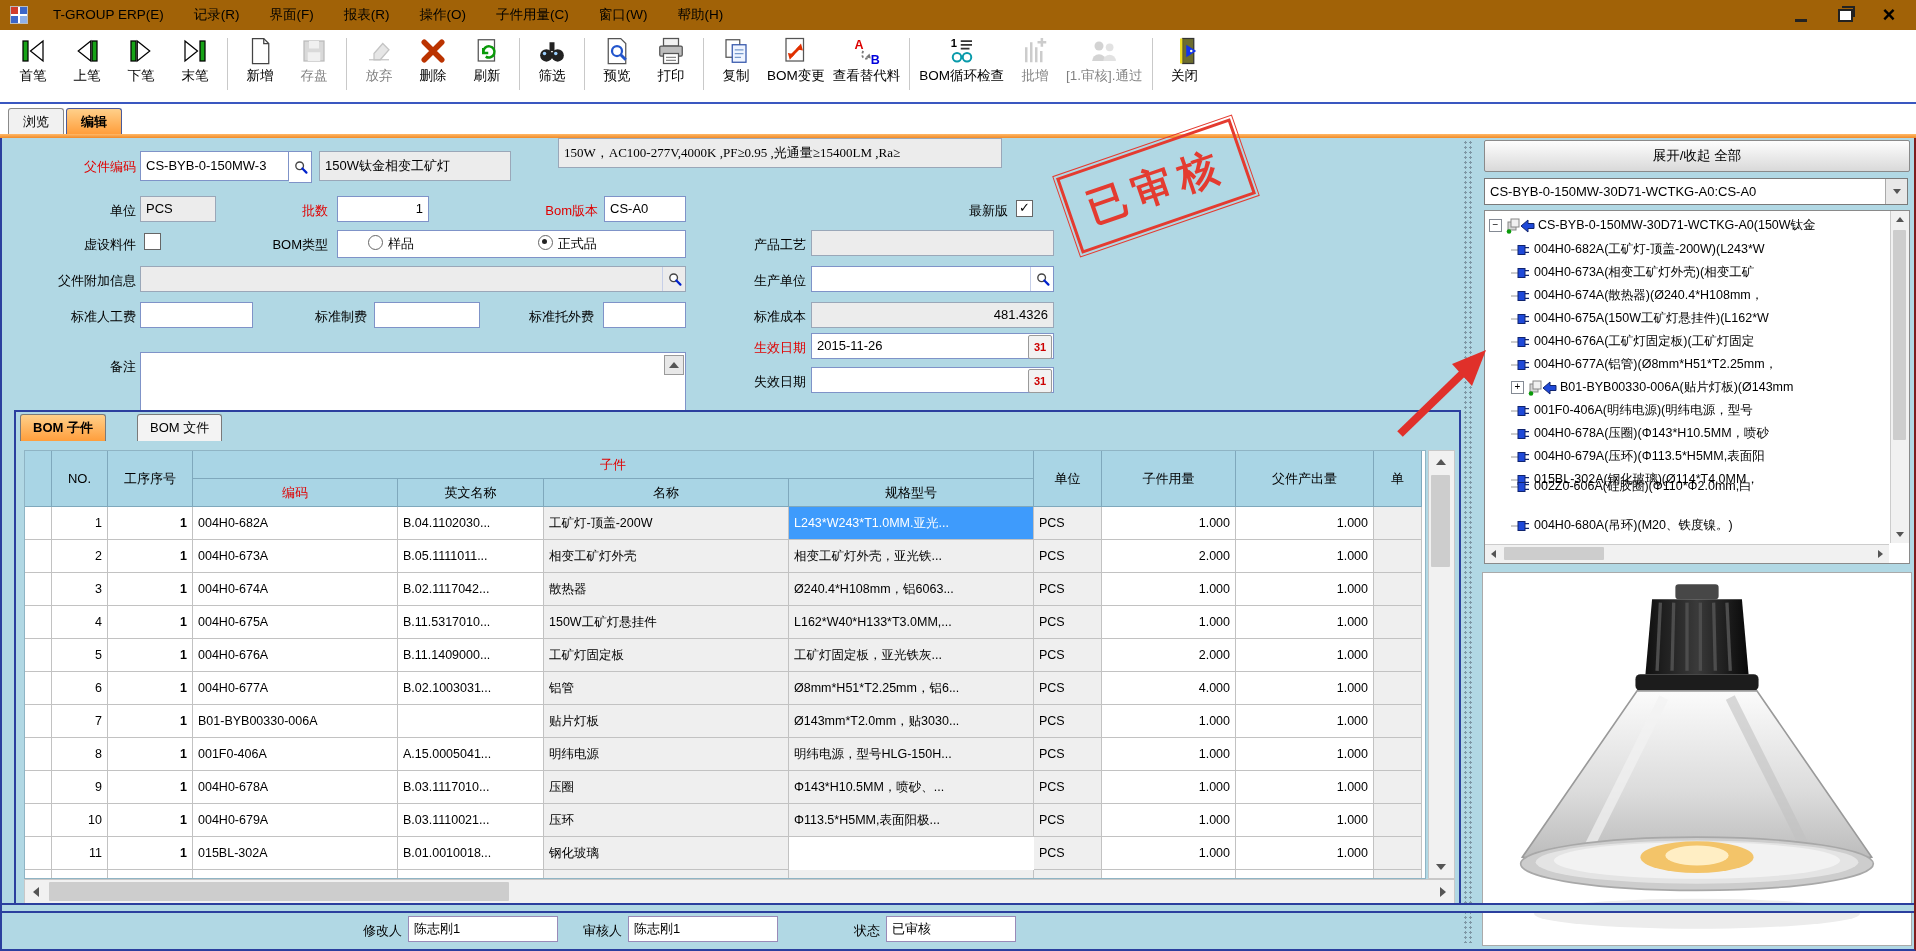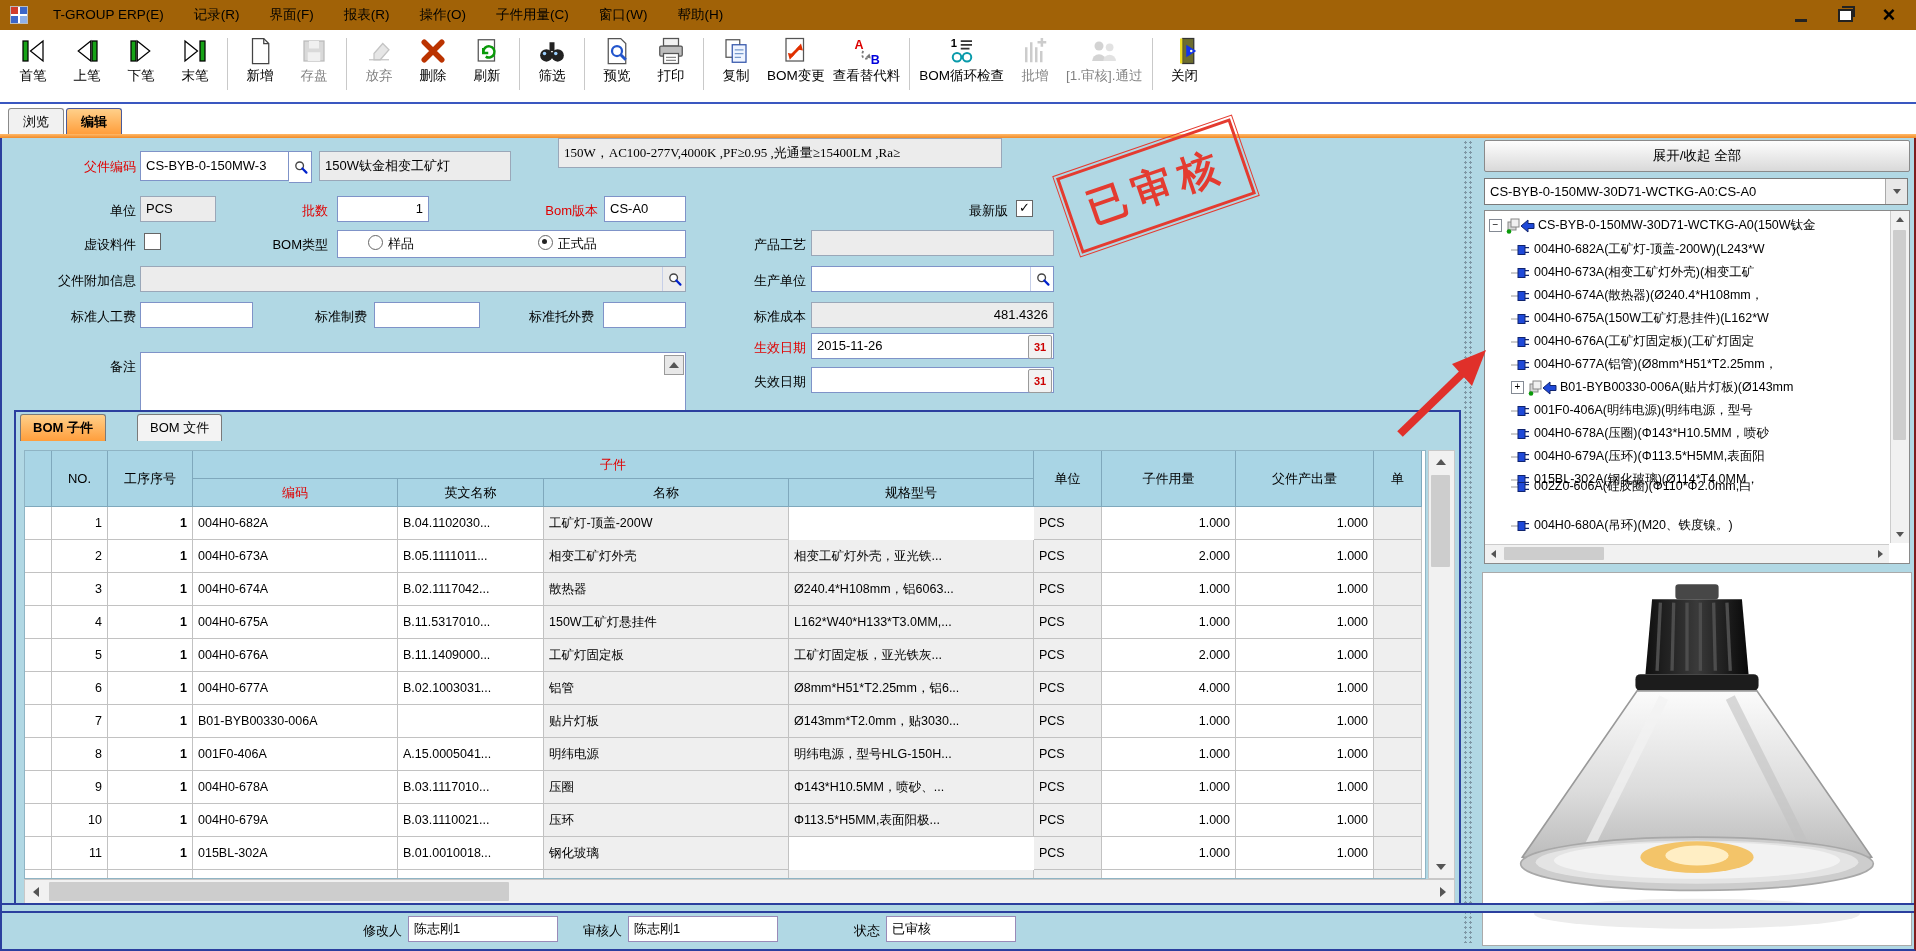--- a/index.html
+++ b/index.html
@@ -392,20 +392,21 @@
           <div class="hcell" style="grid-area: 1 / 8 / 3;">单位</div>
           <div class="hcell" style="grid-area: 1 / 9 / 3;">子件用量</div>
           <div class="hcell" style="grid-area: 1 / 10 / 3;">父件产出量</div>
           <div class="hcell" style="grid-area: 1 / 11 / 3;">单</div>
           <div class="dcell" style="grid-area: 3 / 1;"></div>
           <div class="dcell rt" style="grid-area: 3 / 2;">1</div>
           <div class="dcell rt bold" style="grid-area: 3 / 3;">1</div>
           <div class="dcell" style="grid-area: 3 / 4;">004H0-682A</div>
           <div class="dcell" style="grid-area: 3 / 5;">B.04.1102030...</div>
           <div class="dcell shade" style="grid-area: 3 / 6;">工矿灯-顶盖-200W</div>
+          <div class="dcell shade selcell" style="grid-area: 3 / 7;">L243*W243*T1.0MM.亚光...</div>
           <div class="dcell shade" style="grid-area: 3 / 8;">PCS</div>
           <div class="dcell rt" style="grid-area: 3 / 9;">1.000</div>
           <div class="dcell rt" style="grid-area: 3 / 10;">1.000</div>
           <div class="dcell shade" style="grid-area: 3 / 11;"></div>
           <div class="dcell" style="grid-area: 4 / 1;"></div>
           <div class="dcell rt" style="grid-area: 4 / 2;">2</div>
           <div class="dcell rt bold" style="grid-area: 4 / 3;">1</div>
           <div class="dcell" style="grid-area: 4 / 4;">004H0-673A</div>
           <div class="dcell" style="grid-area: 4 / 5;">B.05.1111011...</div>
           <div class="dcell shade" style="grid-area: 4 / 6;">相变工矿灯外壳</div>

